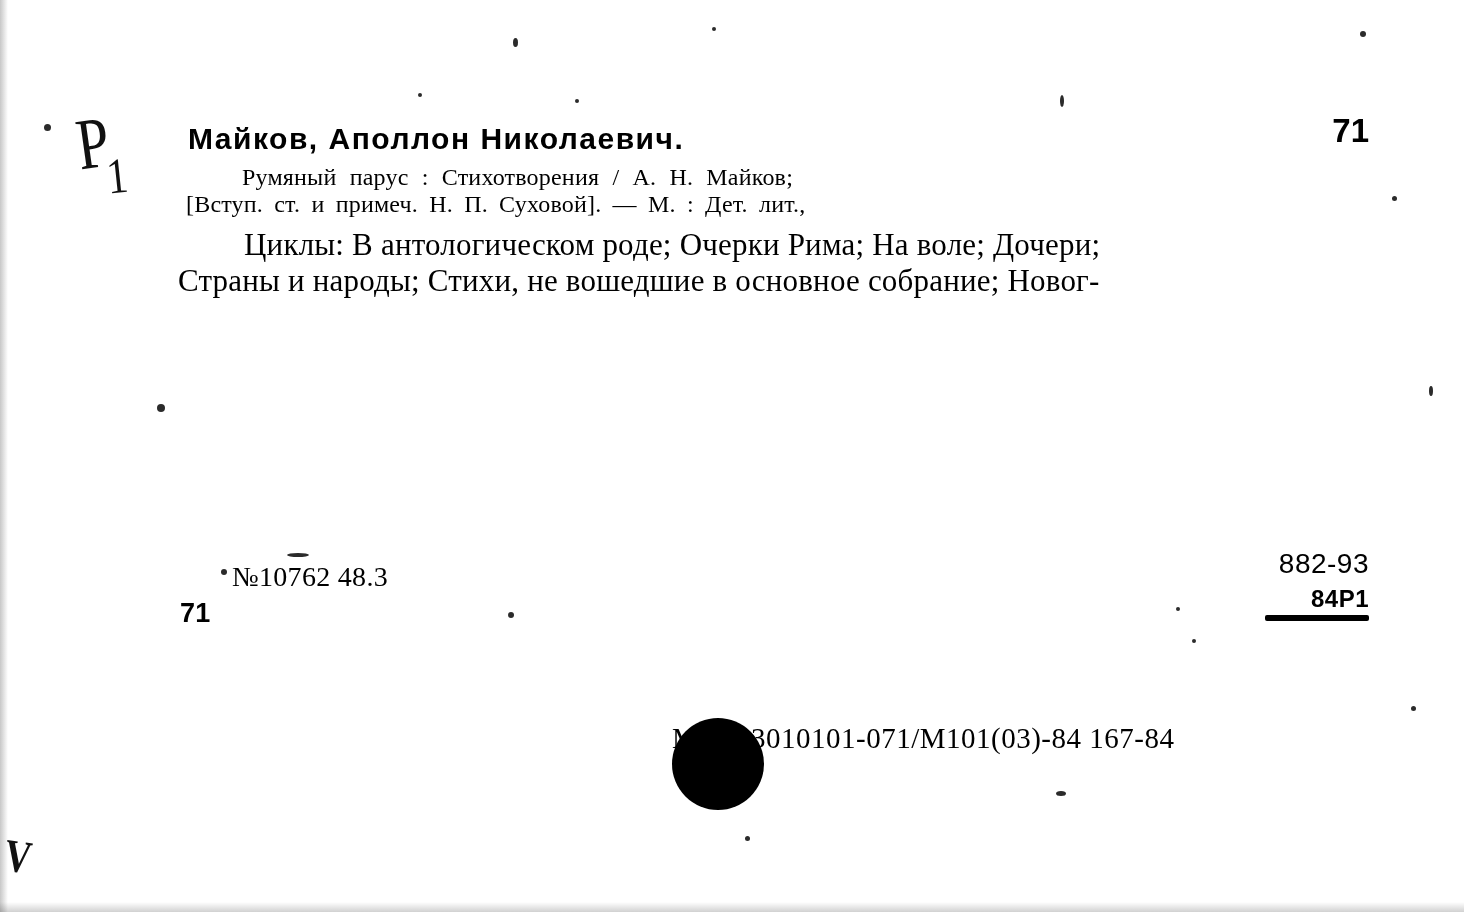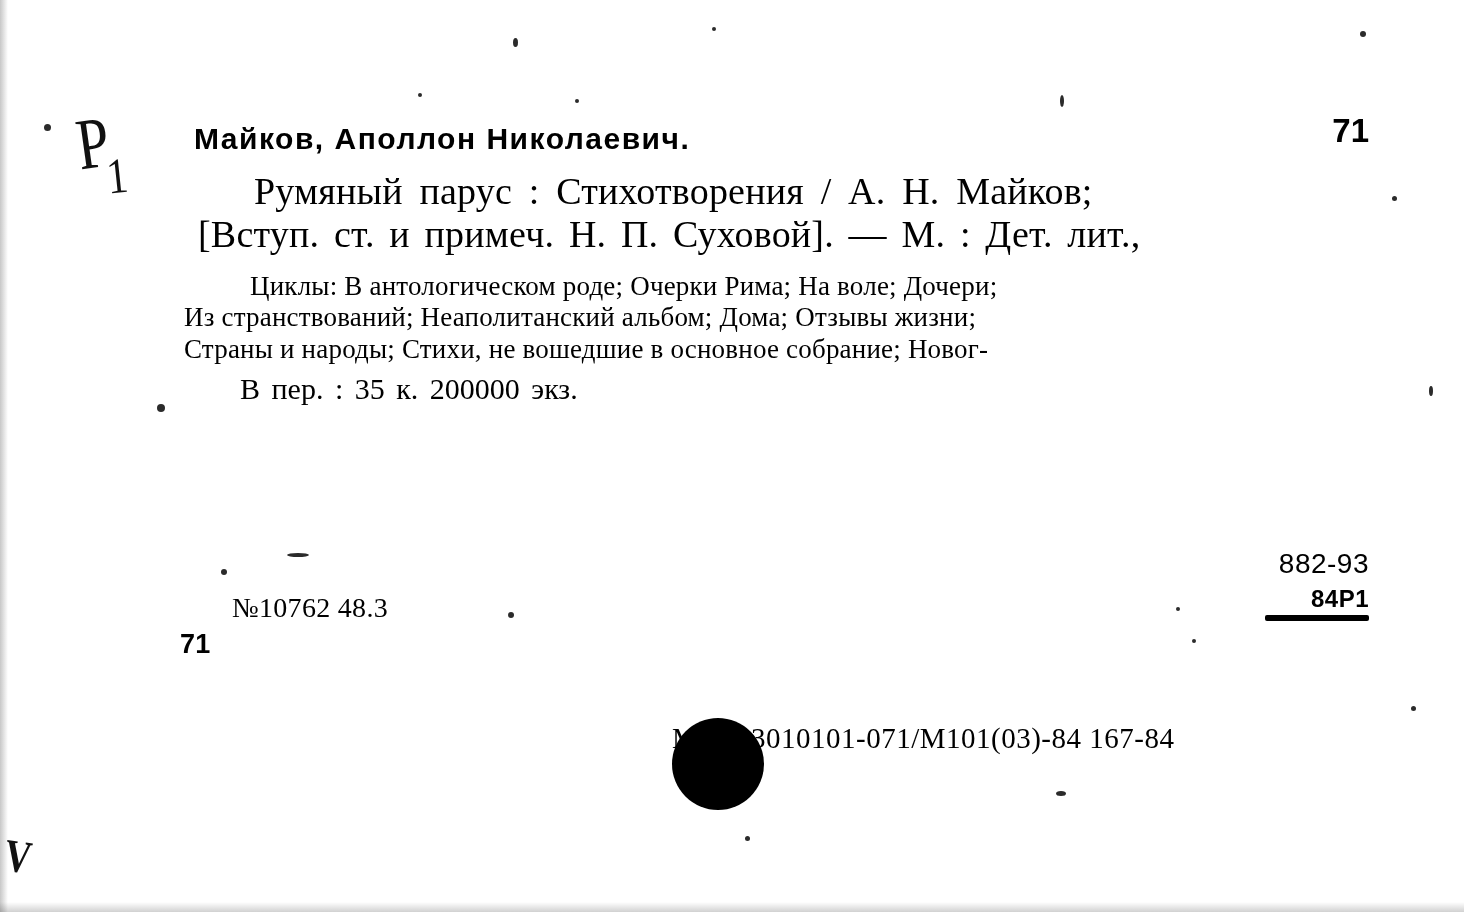--- a/index.html
+++ b/index.html
@@ -60,44 +60,44 @@
     right: 95px;
     top: 112px;
     font-size: 33px;
     font-weight: 700;
     font-family: "Liberation Sans", sans-serif;
   }
 
   
   #record {
     position: absolute;
-    left: 184px;
+    left: 178px;
     top: 122px;
     width: 1195px;
   }
   #author-line {
     font-family: "Liberation Sans", sans-serif;
     font-weight: 700;
     font-size: 30px;
     letter-spacing: 1.5px;
     margin: 0 0 2px 10px;
     white-space: nowrap;
   }
   .title-block {
-    font-size: 38px;
+    font-size: 24px;
     line-height: 1.14;
     letter-spacing: 0.2px;
-    margin: 14px;
+    margin: 8px;
   }
   .title-block .l1 { display: block; text-indent: 56px; word-spacing: 7px; }
   .title-block .l2 { display: block; word-spacing: 5px; }
   .title-block .l3 { display: block; word-spacing: 5px; }
 
   .cycles-block {
-    font-size: 27px;
+    font-size: 31px;
     line-height: 1.18;
     margin-top: 3px;
     letter-spacing: 0.2px;
   }
   .cycles-block .c1 { display: block; text-indent: 66px; }
   .cycles-block .cl { display: block; }
 
   #price-line {
     font-size: 30px;
     margin-top: 6px;
@@ -130,21 +130,21 @@
     width: 104px;
     height: 6px;
     background: #000;
     border-radius: 2px;
   }
 
   
   #ledger {
     position: absolute;
     left: 180px;
-    top: 590px;
+    top: 559px;
     font-size: 28px;
     line-height: 1.32;
     letter-spacing: 0.3px;
   }
   #ledger .row { white-space: nowrap; position: relative; }
   #ledger .indent { padding-left: 52px; }
   #ledger .side-num {
     position: absolute;
     left: 0;
     top: 0;
@@ -205,25 +205,23 @@
   <div id="record">
     <div id="author-line">Майков, Аполлон Николаевич.</div>
 
     <div class="title-block">
       <span class="l1">Румяный  парус : Стихотворения  /  А. Н.  Майков;</span>
       <span class="l2">[Вступ. ст. и примеч. Н. П. Суховой]. — М. : Дет. лит.,</span>
     </div>
 
     <div class="cycles-block">
       <span class="c1">Циклы: В антологическом роде; Очерки Рима; На воле; Дочери;</span>
-      <span class="cl">Из странствований; Неаполитанский альбом; Дома; Отзывы жизни;</span>
       <span class="cl">Страны и народы; Стихи, не вошедшие в основное собрание; Новог-</span>
     </div>
 
-    <div id="price-line">В пер. : 35 к.    200000 экз.</div>
   </div>
 
   <div id="class-block">
     <div id="class-udk">882-93</div>
     <div id="class-bbk">84Р1</div>
     <div id="class-underline"></div>
   </div>
 
   <div id="ledger">
     <div class="row indent">№10762  48.3</div>

